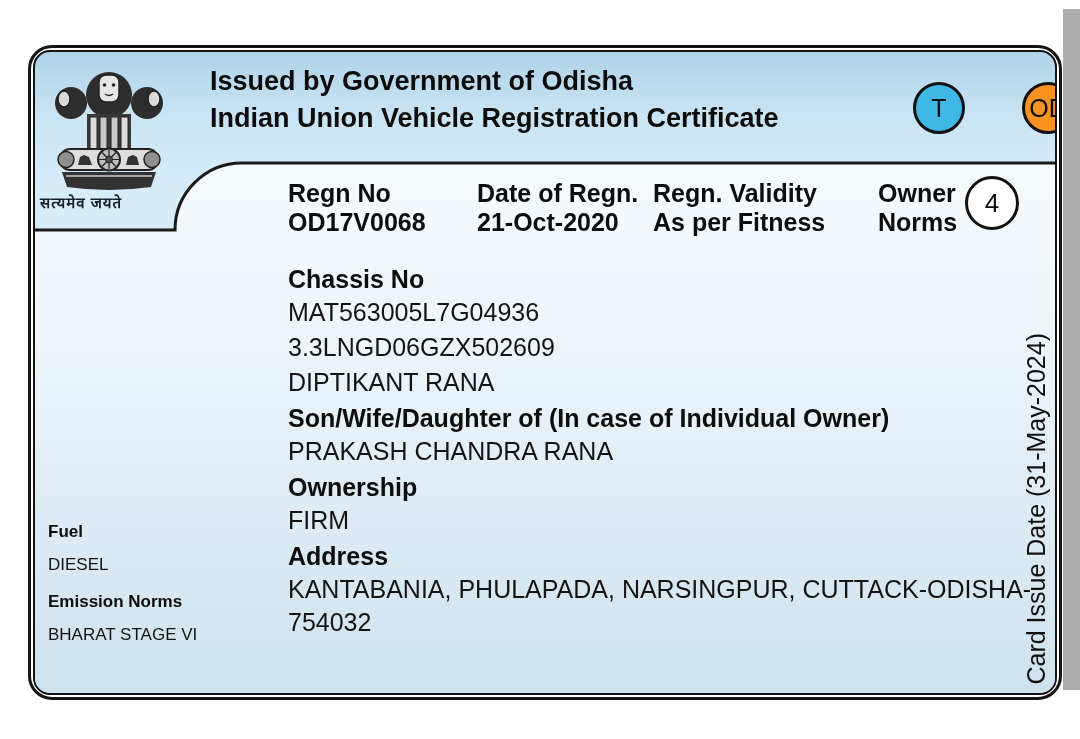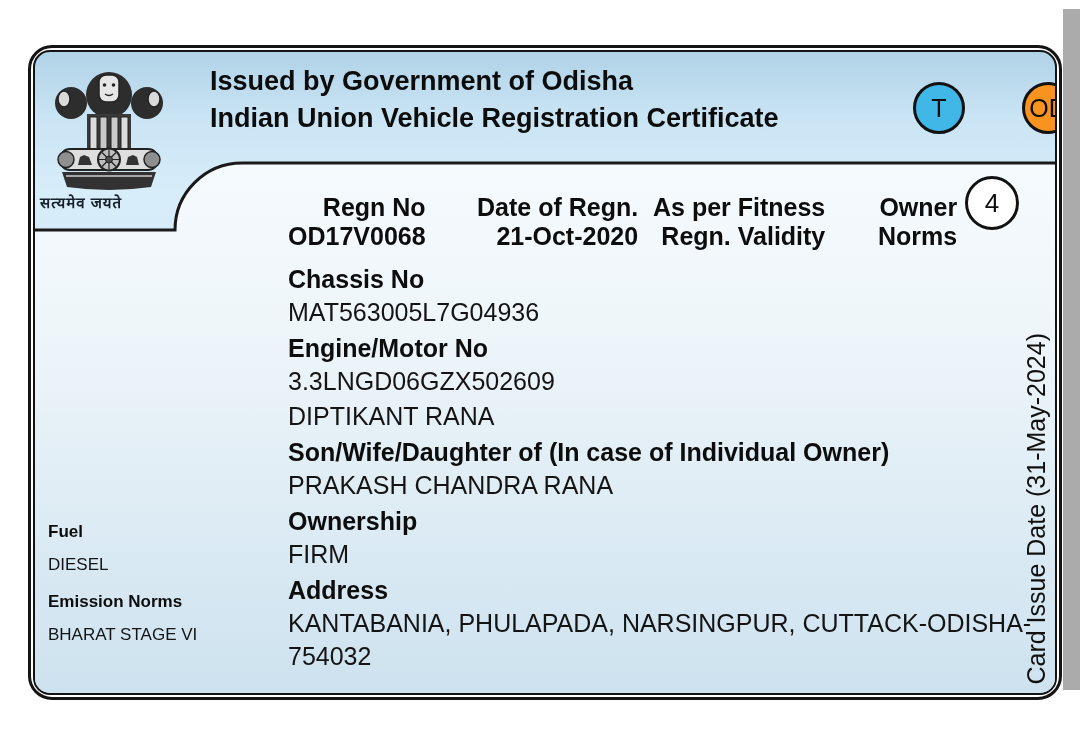--- a/index.html
+++ b/index.html
@@ -39,22 +39,22 @@
   .badge {
     position:absolute; top:30px; width:52px; height:52px; z-index:2;
     border:3px solid #111; border-radius:50%;
     display:flex; align-items:center; justify-content:center;
     font-size:25px; color:#0d0d0d;
   }
   .badge-t  { left:878px; }
   .badge-od { left:987px; }
 
   .reg-col {
-    position:absolute; top:141px; z-index:2;
-    font-size:25px; font-weight:bold; line-height:29px; color:#0d0d0d; white-space:nowrap;text-align:right;
+    position:absolute; top:127px; z-index:2;
+    font-size:25px; font-weight:bold; line-height:29px; color:#0d0d0d; white-space:nowrap;
   }
   .reg-col-1 { left:253px; }
   .reg-col-2 { left:442px; }
   .reg-col-3 { left:618px; }
   .reg-col-4 { left:843px; }
 
   .serial-circle {
     position:absolute; left:930px; top:124px; width:54px; height:54px; z-index:2;
     background:#ffffff; border:3px solid #111; border-radius:50%;
     display:flex; align-items:center; justify-content:center;
@@ -154,36 +154,35 @@
 
     <div class="reg-col reg-col-1">
       <div>Regn No</div>
       <div>OD17V0068</div>
     </div>
     <div class="reg-col reg-col-2">
       <div>Date of Regn.</div>
       <div>21-Oct-2020</div>
     </div>
     <div class="reg-col reg-col-3">
+      <div>Regn. Validity</div>
       <div>As per Fitness</div>
-      <div>Regn. Validity</div>
     </div>
     <div class="reg-col reg-col-4">
       <div>Owner</div>
       <div>Norms</div>
     </div>
     <div class="serial-circle">4</div>
 
     <div class="fields">
       <div class="field">
         <div class="flabel">Chassis No</div>
         <div class="fvalue">MAT563005L7G04936</div>
       </div>
       <div class="field">
-        <div class="flabel">Engine/Motor No</div>
         <div class="fvalue">3.3LNGD06GZX502609</div>
       </div>
       <div class="field">
         <div class="fvalue">DIPTIKANT RANA</div>
       </div>
       <div class="field">
         <div class="flabel">Son/Wife/Daughter of (In case of Individual Owner)</div>
         <div class="fvalue">PRAKASH CHANDRA RANA</div>
       </div>
       <div class="field">

